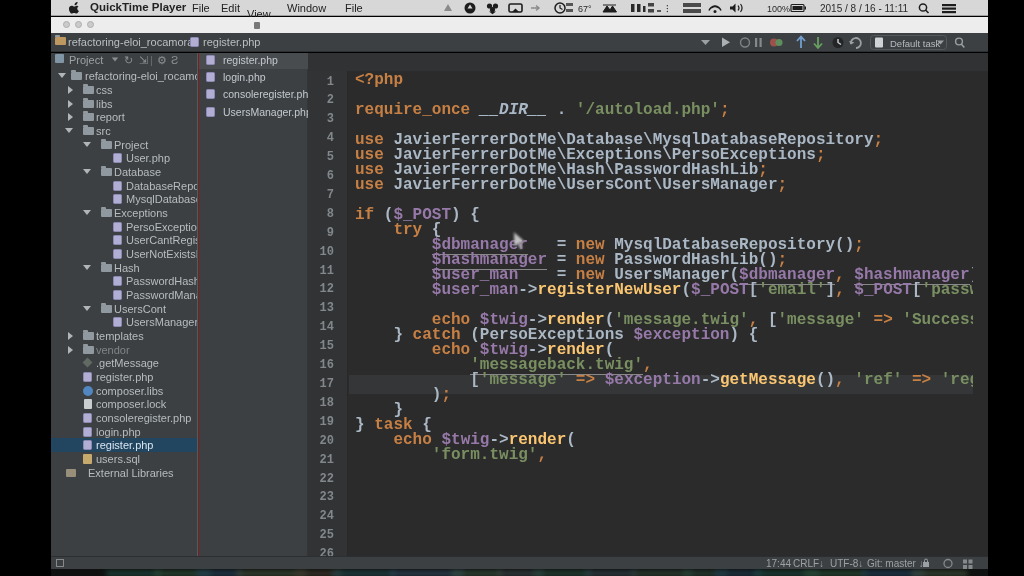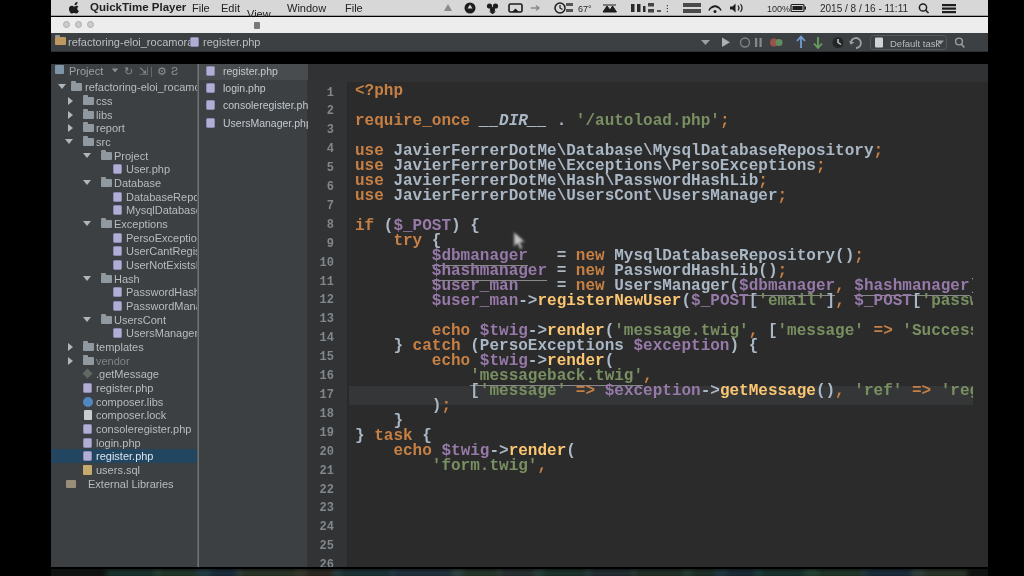--- a/index.html
+++ b/index.html
@@ -8,21 +8,21 @@
 #menubar{position:absolute;left:0;top:0;width:937px;height:16px;background:#d7d7d7;border-bottom:1px solid #9f9f9f;font-size:11px;color:#222}
 #menubar span{position:absolute;top:1px;white-space:nowrap}
 
 #titlebar{position:absolute;left:0;top:17px;width:937px;height:16px;background:#ededed}
 .tl{position:absolute;top:4px;width:7px;height:7px;border-radius:50%;background:#cbcbcb;border:1px solid #adadad}
 #wtitle{position:absolute;left:211px;top:3px;font-size:8.6px;color:#8f8f8f;letter-spacing:-.1px;white-space:nowrap}
 
 #toolbar{position:absolute;left:0;top:33px;width:937px;height:19px;background:#3d4042;border-bottom:1px solid #2d3032}
 #toolbar .t{position:absolute;top:3px;font-size:11px;color:#b9bfc3;white-space:nowrap}
 
-#main{position:absolute;left:0;top:64px;width:937px;height:503px;background:#737373;overflow:hidden}
+#main{position:absolute;left:0;top:53px;width:937px;height:503px;background:#7f1d1d;overflow:hidden}
 #ppanel{position:absolute;left:0;top:0;width:147px;height:503px;background:#3d4042;border-right:1px solid #565a5d;overflow:hidden}
 .tr{position:absolute;height:14px;font-size:11px;color:#b6bcc0;white-space:nowrap}
 .tr .lb{position:absolute;top:0px;line-height:14px}
 .ar{position:absolute;top:4px;width:0;height:0}
 .ard{border-left:4px solid transparent;border-right:4px solid transparent;border-top:5px solid #b0b5b9}
 .arr{border-top:4px solid transparent;border-bottom:4px solid transparent;border-left:5px solid #b0b5b9;top:3px}
 .fo{position:absolute;top:3px;width:11px;height:8px;background:#8f99a1;border-radius:1px}
 .fo:before{content:"";position:absolute;left:0;top:-2px;width:5px;height:2px;background:#8f99a1;border-radius:1px 1px 0 0}
 .ph{position:absolute;top:2px;width:9px;height:10px;background:#b2aed6;border-radius:1.5px;border:1px solid #8d89b8}
 .pcol{position:absolute;left:148px;top:0;width:109px;height:503px;background:#3d4042;border-right:1px solid #333639}
@@ -350,20 +350,36 @@
         <span class="o">echo</span> <span class="v">$twig</span>-&gt;<span class="f">render</span>(
             <span class="s u">'messageback.twig'</span><span class="o">,</span>
             [<span class="s">'message'</span> <span class="o">=&gt;</span> <span class="v">$exception</span>-&gt;<span class="f">getMessage</span>()<span class="o">,</span> <span class="s">'ref'</span> <span class="o">=&gt;</span> <span class="s">'register.php']);</span>
         )<span class="o">;</span>
     }
 } <span class="o">task</span> {
     <span class="o">echo</span> <span class="v">$twig</span>-&gt;<span class="f">render</span>(
         <span class="s">'form.twig'</span><span class="o">,</span></pre>
     </div>
   </div>
+  <div id="status">
+    <div class="ab" style="left:5px;top:2px;width:8px;height:8px;border:1px solid #85898c"></div>
+    <span style="left:715px">17:44</span>
+    <span style="left:742px">CRLF↓</span>
+    <span style="left:779px">UTF-8↓</span>
+    <span style="left:816px">Git: master ↓</span>
+    <svg class="ab" style="left:0;top:0" width="937" height="13">
+      <rect x="872" y="5" width="6" height="5" fill="#9ba0a4"></rect>
+        <path d="M873.5 5 v-1.5 a1.5 1.5 0 0 1 3 0 V5" stroke="#9ba0a4" fill="none"></path>
+      <circle cx="897" cy="6.5" r="4" fill="none" stroke="#85898c" stroke-width="1.3"></circle>
+      <rect x="912" y="2.5" width="4" height="4" fill="#85898c"></rect>
+        <rect x="917.5" y="2.5" width="4" height="4" fill="#85898c"></rect>
+        <rect x="912" y="8" width="4" height="4" fill="#85898c"></rect>
+        <rect x="917.5" y="8" width="4" height="4" fill="#85898c"></rect>
+    </svg>
+  </div>
   <div id="dock">
     <div class="blob" style="left:55px;width:55px;background:#1d4a42"></div>
     <div class="blob" style="left:103px;width:57px;background:#2a4f38"></div>
     <div class="blob" style="left:145px;width:46px;background:#20405c"></div>
     <div class="blob" style="left:185px;width:71px;background:#3f4c38"></div>
     <div class="blob" style="left:243px;width:48px;background:#41382c"></div>
     <div class="blob" style="left:281px;width:63px;background:#1f4a50"></div>
     <div class="blob" style="left:339px;width:74px;background:#2d4660"></div>
     <div class="blob" style="left:400px;width:51px;background:#34503f"></div>
     <div class="blob" style="left:446px;width:47px;background:#3a4346"></div>

